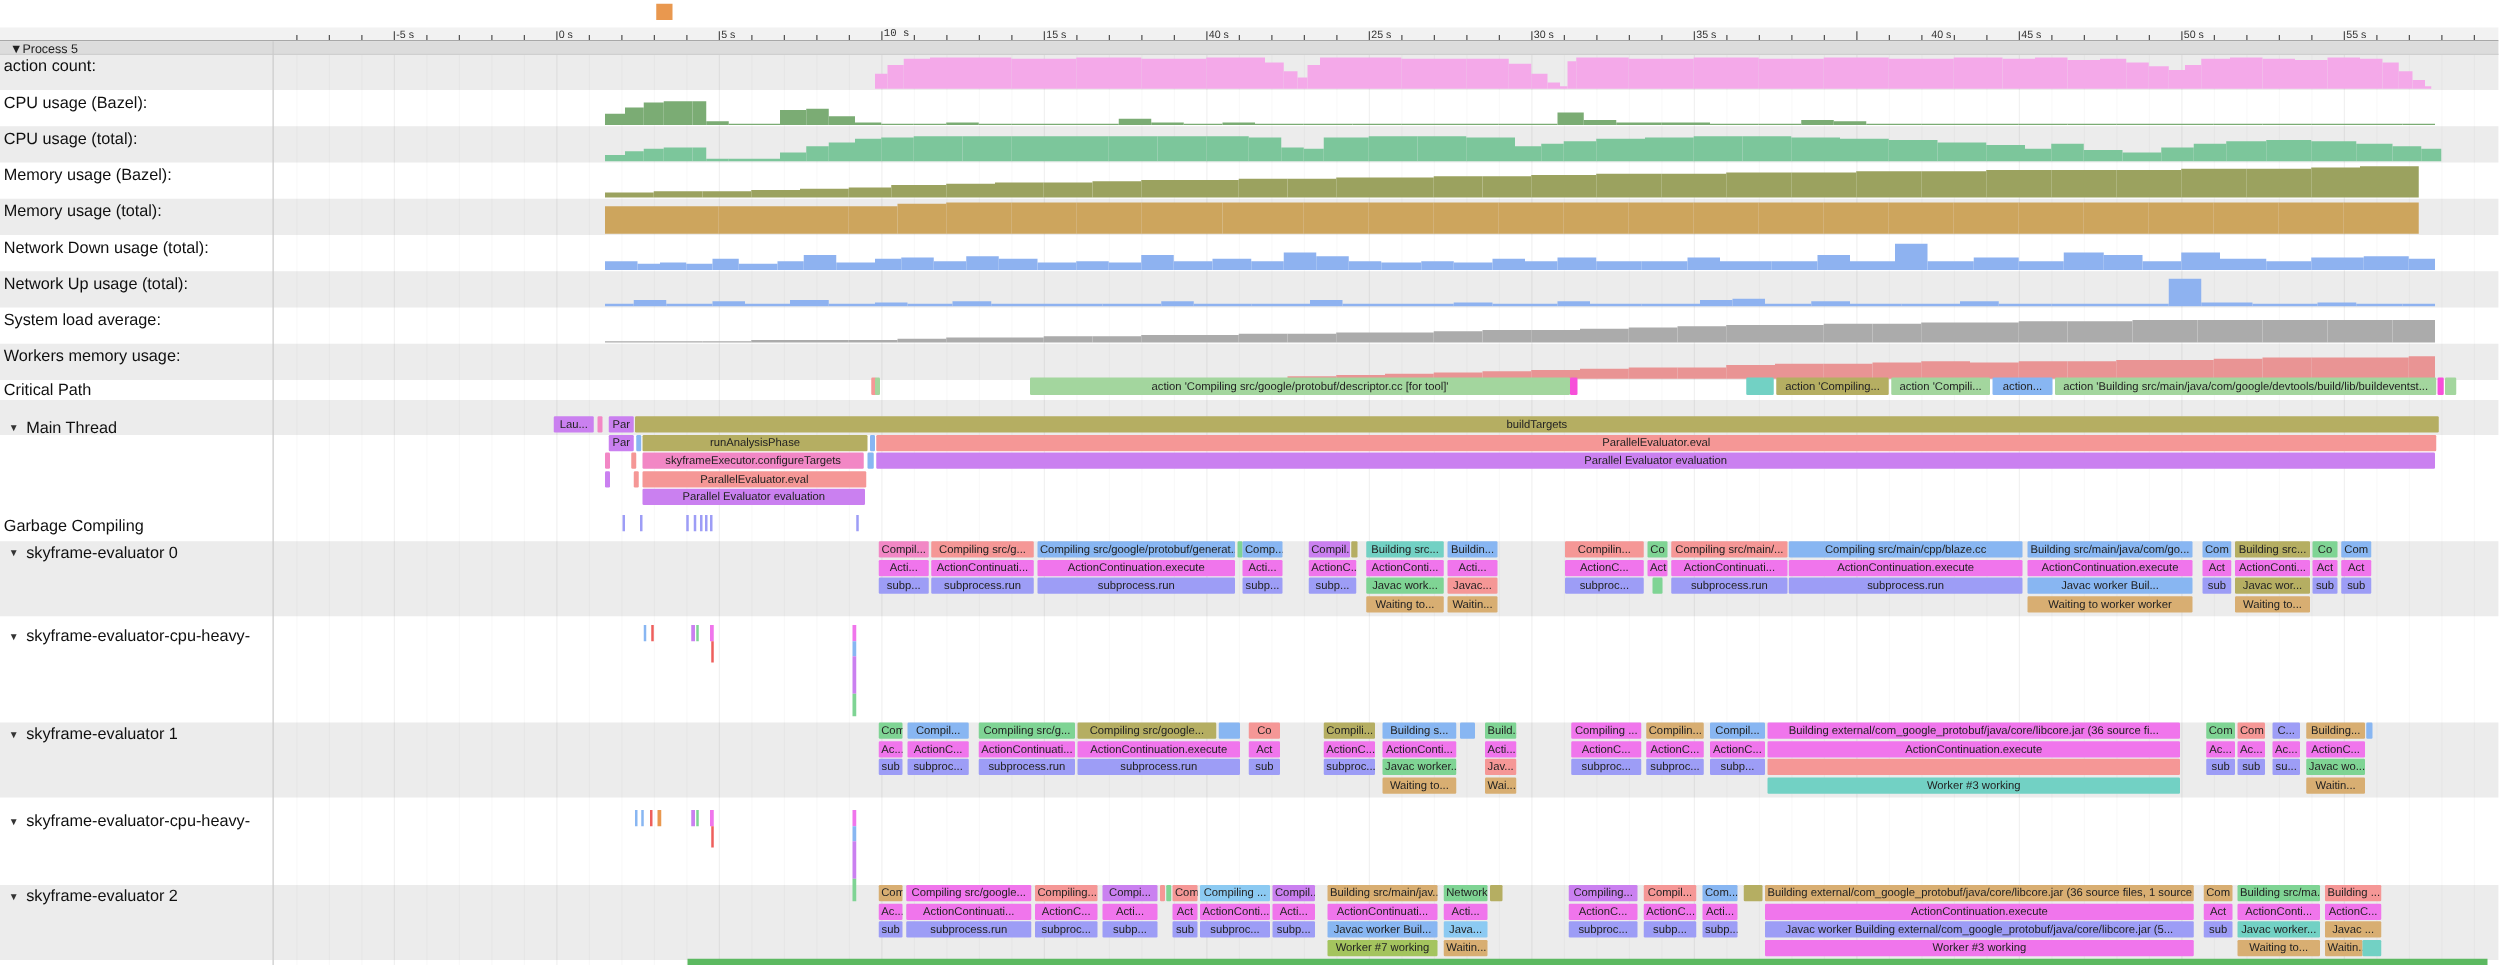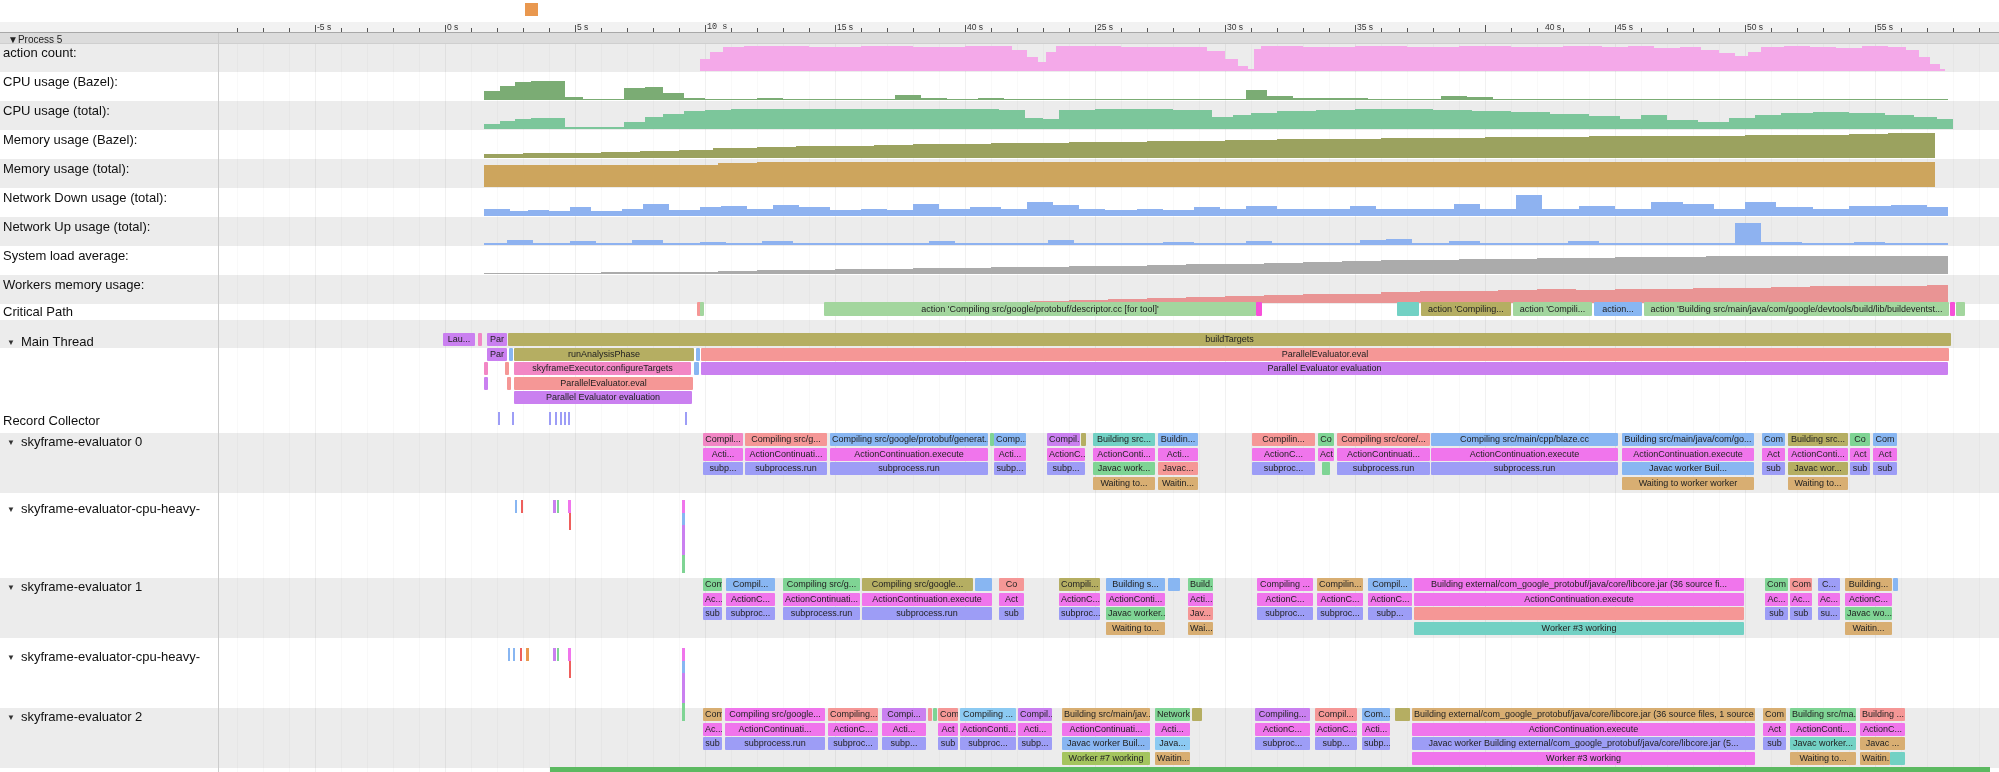--- a/index.html
+++ b/index.html
@@ -619,21 +619,21 @@
         <div class="slice" style="left: 745px; width: 82px; top: 433px; height: 13px; line-height: 13px; background: rgb(245, 151, 150);">Compiling src/g...</div>
         <div class="slice" style="left: 830px; width: 158px; top: 433px; height: 13px; line-height: 13px; background: rgb(136, 182, 242);">Compiling src/google/protobuf/generat...</div>
         <div class="slice" style="left: 990px; width: 3px; top: 433px; height: 13px; line-height: 13px; background: rgb(127, 212, 148);"></div>
         <div class="slice" style="left: 994px; width: 32px; top: 433px; height: 13px; line-height: 13px; background: rgb(136, 182, 242);">Comp...</div>
         <div class="slice" style="left: 1047px; width: 33px; top: 433px; height: 13px; line-height: 13px; background: rgb(202, 128, 240);">Compil...</div>
         <div class="slice" style="left: 1081px; width: 5px; top: 433px; height: 13px; line-height: 13px; background: rgb(181, 174, 98);"></div>
         <div class="slice" style="left: 1093px; width: 62px; top: 433px; height: 13px; line-height: 13px; background: rgb(114, 209, 196);">Building src...</div>
         <div class="slice" style="left: 1158px; width: 40px; top: 433px; height: 13px; line-height: 13px; background: rgb(136, 182, 242);">Buildin...</div>
         <div class="slice" style="left: 1252px; width: 63px; top: 433px; height: 13px; line-height: 13px; background: rgb(245, 151, 150);">Compilin...</div>
         <div class="slice" style="left: 1318px; width: 16px; top: 433px; height: 13px; line-height: 13px; background: rgb(127, 212, 148);">Co</div>
-        <div class="slice" style="left: 1337px; width: 93px; top: 433px; height: 13px; line-height: 13px; background: rgb(245, 151, 150);">Compiling src/core/...</div>
+        <div class="slice" style="left: 1337px; width: 93px; top: 433px; height: 13px; line-height: 13px; background: rgb(245, 151, 150);">Compiling src/main/...</div>
         <div class="slice" style="left: 1431px; width: 187px; top: 433px; height: 13px; line-height: 13px; background: rgb(136, 182, 242);">Compiling src/main/cpp/blaze.cc</div>
         <div class="slice" style="left: 1622px; width: 132px; top: 433px; height: 13px; line-height: 13px; background: rgb(136, 182, 242);">Building src/main/java/com/go...</div>
         <div class="slice" style="left: 1762px; width: 23px; top: 433px; height: 13px; line-height: 13px; background: rgb(136, 182, 242);">Com</div>
         <div class="slice" style="left: 1788px; width: 60px; top: 433px; height: 13px; line-height: 13px; background: rgb(181, 174, 98);">Building src...</div>
         <div class="slice" style="left: 1850px; width: 20px; top: 433px; height: 13px; line-height: 13px; background: rgb(127, 212, 148);">Co</div>
         <div class="slice" style="left: 1873px; width: 24px; top: 433px; height: 13px; line-height: 13px; background: rgb(136, 182, 242);">Com</div>
         <div class="slice" style="left: 703px; width: 40px; top: 447.5px; height: 13px; line-height: 13px; background: rgb(240, 117, 236);">Acti...</div>
         <div class="slice" style="left: 745px; width: 82px; top: 447.5px; height: 13px; line-height: 13px; background: rgb(240, 117, 236);">ActionContinuati...</div>
         <div class="slice" style="left: 830px; width: 158px; top: 447.5px; height: 13px; line-height: 13px; background: rgb(240, 117, 236);">ActionContinuation.execute</div>
         <div class="slice" style="left: 994px; width: 32px; top: 447.5px; height: 13px; line-height: 13px; background: rgb(240, 117, 236);">Acti...</div>
@@ -820,21 +820,21 @@
       <div class="rowlabel" style="top: 74px;">CPU usage (Bazel):</div>
       <div class="rowlabel" style="top: 103px;">CPU usage (total):</div>
       <div class="rowlabel" style="top: 132px;">Memory usage (Bazel):</div>
       <div class="rowlabel" style="top: 161px;">Memory usage (total):</div>
       <div class="rowlabel" style="top: 190px;">Network Down usage (total):</div>
       <div class="rowlabel" style="top: 219px;">Network Up usage (total):</div>
       <div class="rowlabel" style="top: 248px;">System load average:</div>
       <div class="rowlabel" style="top: 277px;">Workers memory usage:</div>
       <div class="rowlabel" style="top: 304px;"><span>Critical Path</span></div>
       <div class="rowlabel" style="top: 334px;"><span class="arrow">▼</span><span>Main Thread</span></div>
-      <div class="rowlabel" style="top: 413px;"><span>Record Collector</span></div>
+      <div class="rowlabel" style="top: 413px;"><span>Garbage Compiling</span></div>
       <div class="rowlabel" style="top: 434px;"><span class="arrow">▼</span><span>skyframe-evaluator 0</span></div>
       <div class="rowlabel" style="top: 501px;"><span class="arrow">▼</span><span>skyframe-evaluator-cpu-heavy-</span></div>
       <div class="rowlabel" style="top: 579px;"><span class="arrow">▼</span><span>skyframe-evaluator 1</span></div>
       <div class="rowlabel" style="top: 649px;"><span class="arrow">▼</span><span>skyframe-evaluator-cpu-heavy-</span></div>
       <div class="rowlabel" style="top: 709px;"><span class="arrow">▼</span><span>skyframe-evaluator 2</span></div>
     </div>
   <div class="divider"></div>
 <div class="bottombar" style="left: 550px; top: 767px; width: 1440px; height: 5px; background: rgb(92, 185, 97);"></div>
   </div>
 

